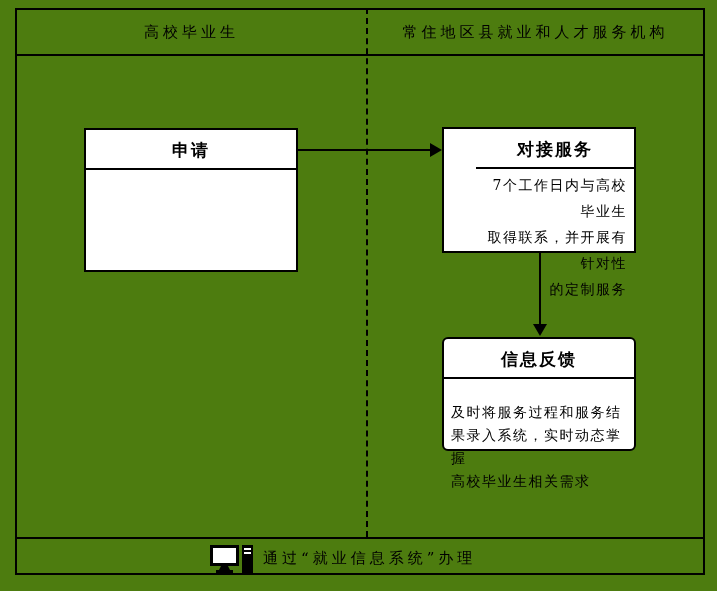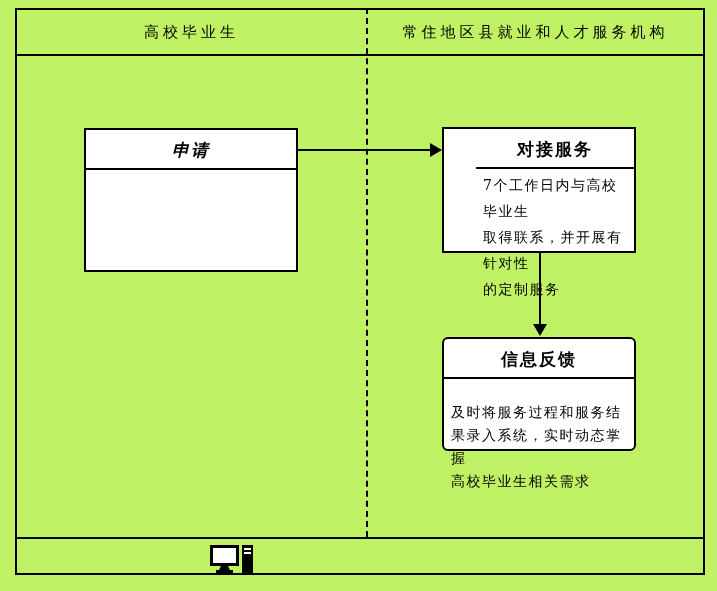--- a/index.html
+++ b/index.html
@@ -1,21 +1,21 @@
 <!DOCTYPE html>
 <html><head>
 <meta charset="utf-8">
 <style>
   * { margin: 0; padding: 0; box-sizing: border-box; }
   html, body { background: #ffffff; }
   .canvas {
     position: relative;
     width: 717px;
     height: 591px;
-    background: #bef264;
+    background: #4d7c0f;
     font-family: "DejaVu Serif", "Liberation Serif", serif;
     color: #000000;
     overflow: hidden;
   }
   .abs { position: absolute; }
 
   
   .frame {
     left: 15px; top: 8px;
     width: 690px; height: 567px;
@@ -54,21 +54,21 @@
     font-size: 17px;
     letter-spacing: 2px;
   }
   .pbox .pbody {
     font-size: 14px;
     letter-spacing: 1.5px;
     white-space: pre-line;
     padding: 3px 7px;
   }
   .pbody.lh24 { line-height: 24px; }
-  .pbody.lh26 { line-height: 26px; }
+  .pbody.lh26 { line-height: 26px; text-align: right; }
   .pbody.lh23 { line-height: 23px; margin-top: 19px; }
 
   
   .arrow-line-h { height: 2px; background: #000000; }
   .arrow-line-v { width: 2px; background: #000000; }
   .arrow-head-right {
     width: 0; height: 0;
     border-left: 12px solid #000000;
     border-top: 7px solid transparent;
     border-bottom: 7px solid transparent;
@@ -97,21 +97,21 @@
 
   <div class="abs hline" style="left:15px; top:54px; width:690px;"></div>
 
   <div class="abs hline" style="left:15px; top:537px; width:690px;"></div>
 
   <div class="abs dashed-divider" style="left:366px; top:8px; height:529px;"></div>
 
   <div class="abs lane-label" style="left:17px; top:10px; width:349px;">高校毕业生</div>
   <div class="abs lane-label" style="left:368px; top:10px; width:335px;">常住地区县就业和人才服务机构</div>
 
-  <div class="abs pbox" style="left:84px; top:128px; width:214px; height:144px;font-style:italic;">
+  <div class="abs pbox" style="left:84px; top:128px; width:214px; height:144px;">
     <div class="ptitle">申请</div>
   </div>
 
   <div class="abs pbox" style="left:442px; top:127px; width:194px; height:126px;padding-left:32px;">
     <div class="ptitle">对接服务</div>
     <div class="pbody lh26">7个工作日内与高校毕业生
 取得联系，并开展有针对性
 的定制服务</div>
   </div>
 
@@ -130,14 +130,15 @@
 
   <svg class="abs" style="left:210px; top:545px;" width="44" height="31" viewBox="0 0 44 31">
     <rect x="0" y="0" width="29" height="21" fill="#000000"></rect>
     <rect x="3" y="3" width="23" height="15" fill="#ffffff"></rect>
     <polygon points="11,21 18,21 20,25 9,25" fill="#000000"></polygon>
     <rect x="6" y="25" width="17" height="3" fill="#000000"></rect>
     <rect x="32" y="0" width="11" height="29" fill="#000000"></rect>
     <rect x="34" y="3" width="7" height="2" fill="#ffffff"></rect>
     <rect x="34" y="7" width="7" height="2" fill="#ffffff"></rect>
   </svg>
+  <div class="abs footer-label" style="left:263px; top:542px;">通过“就业信息系统”办理</div>
 
 </div>
 
 </body></html>

